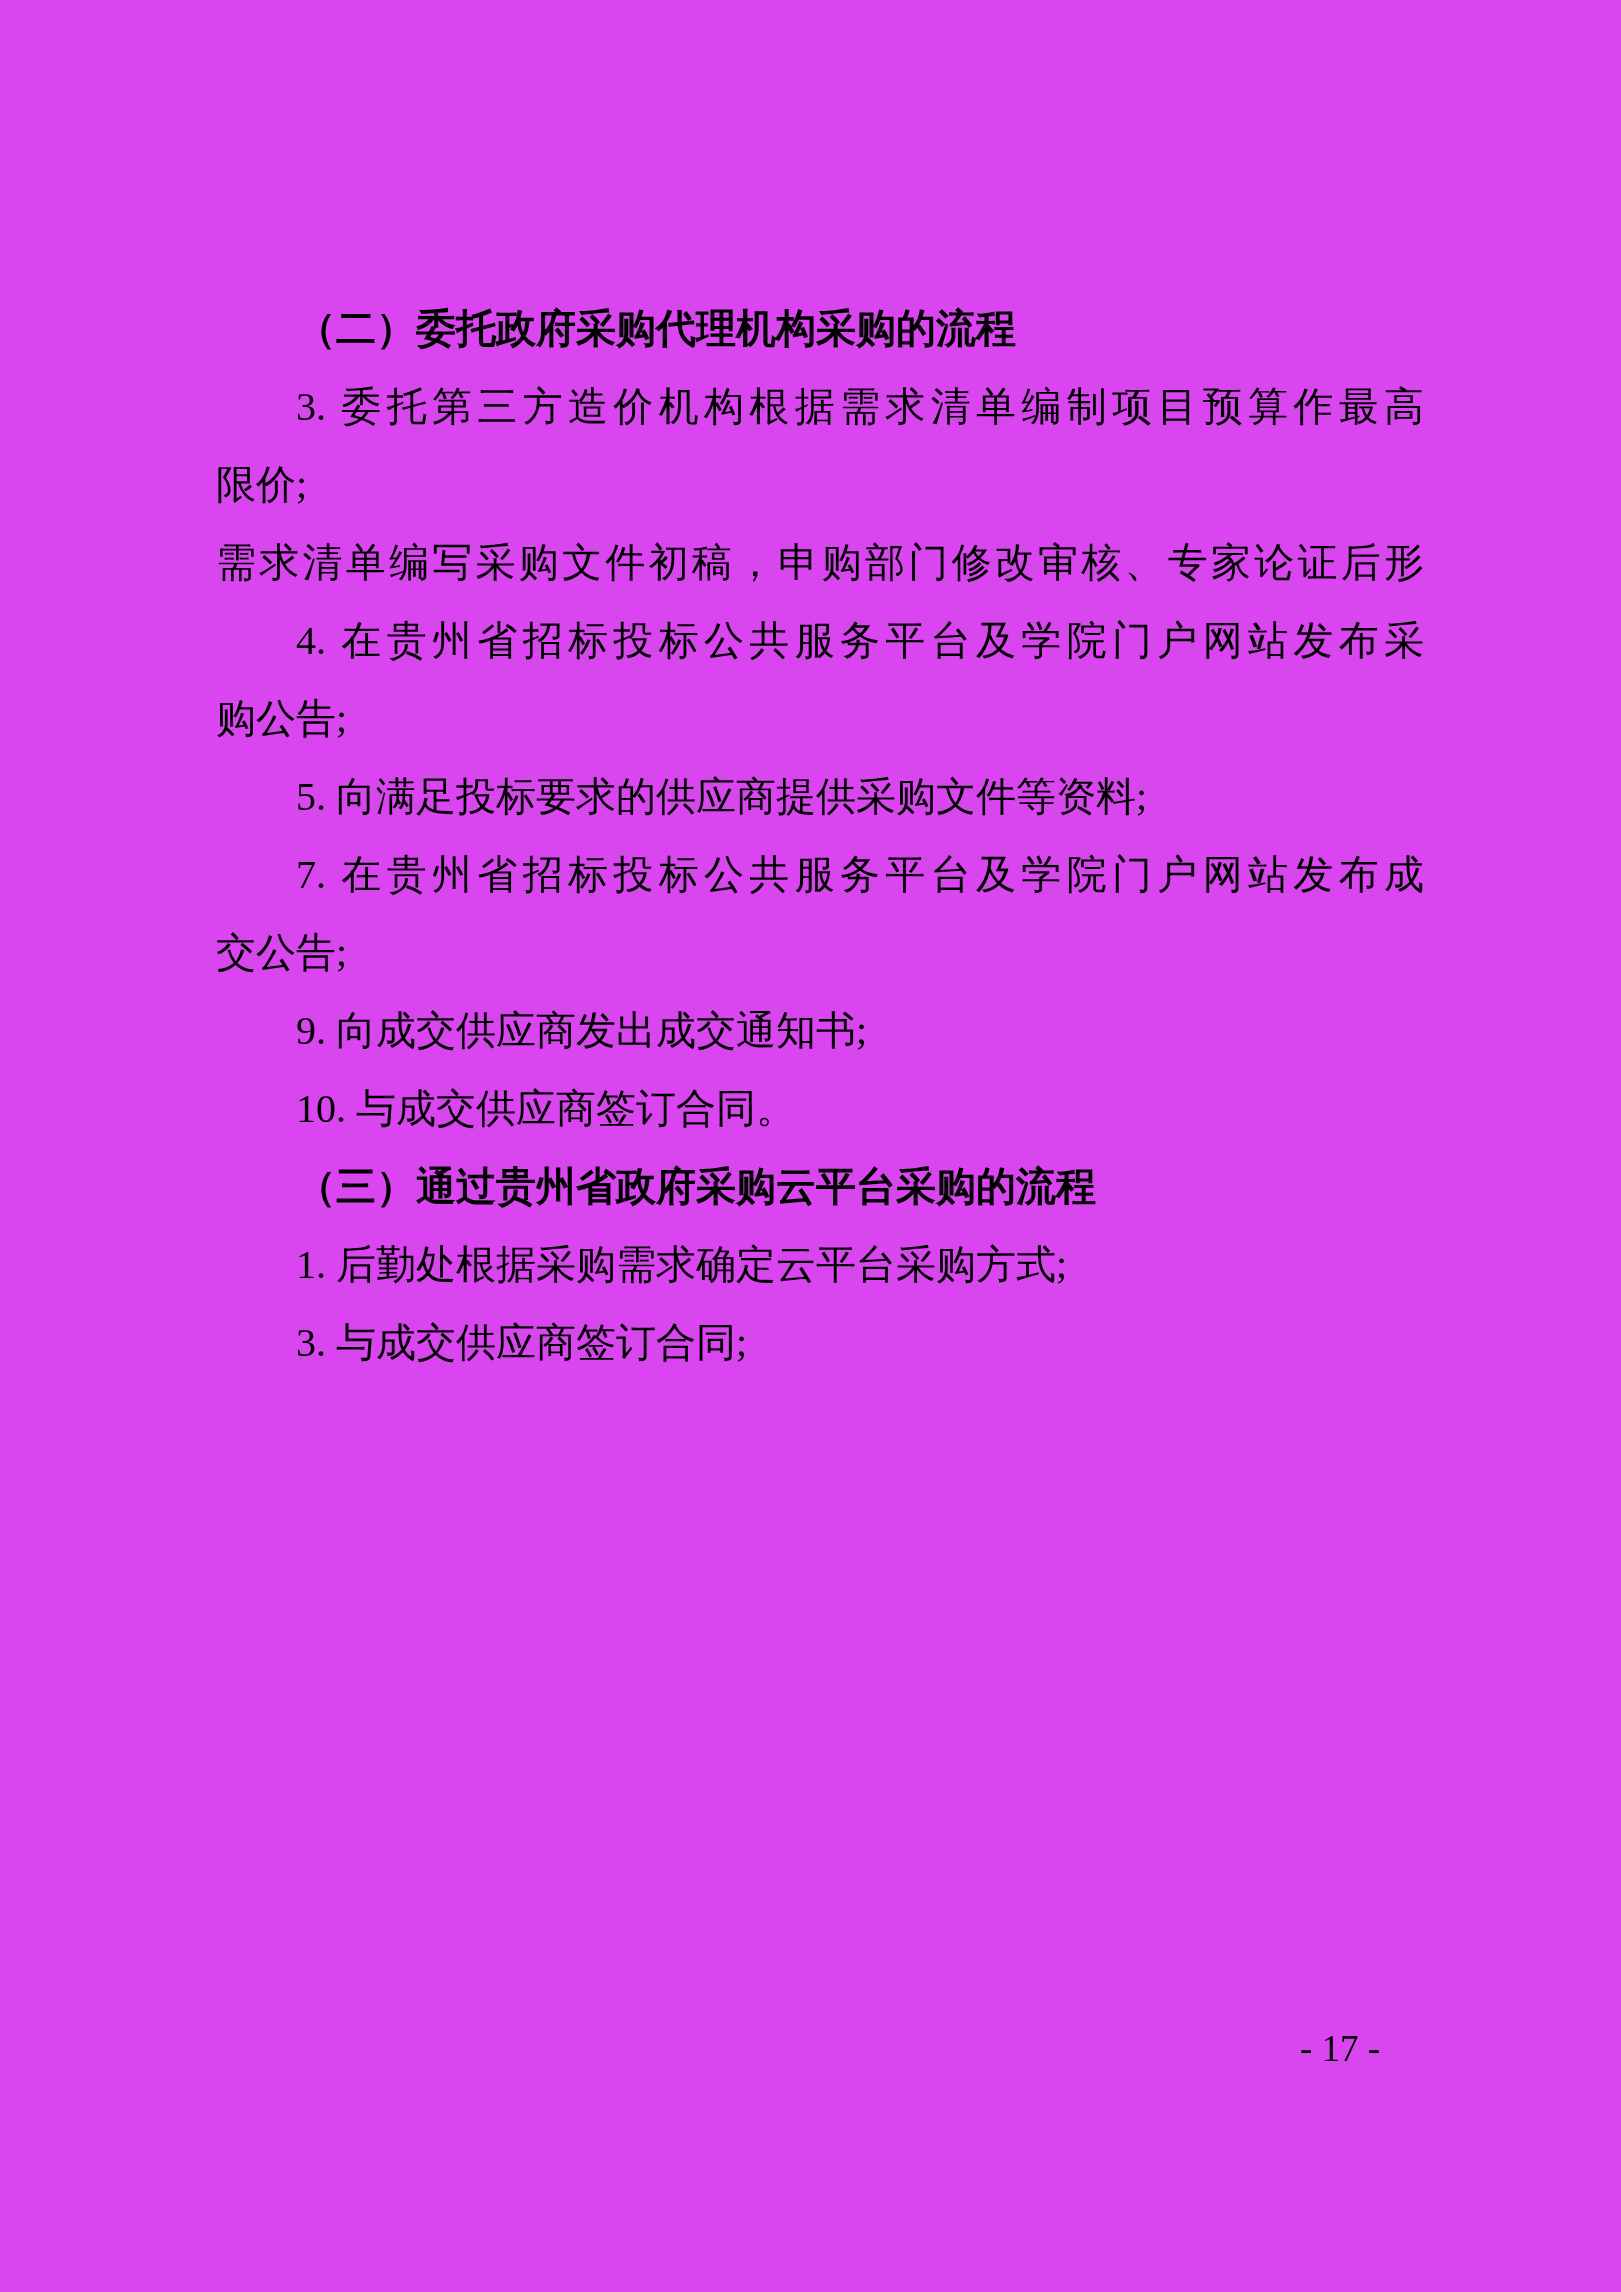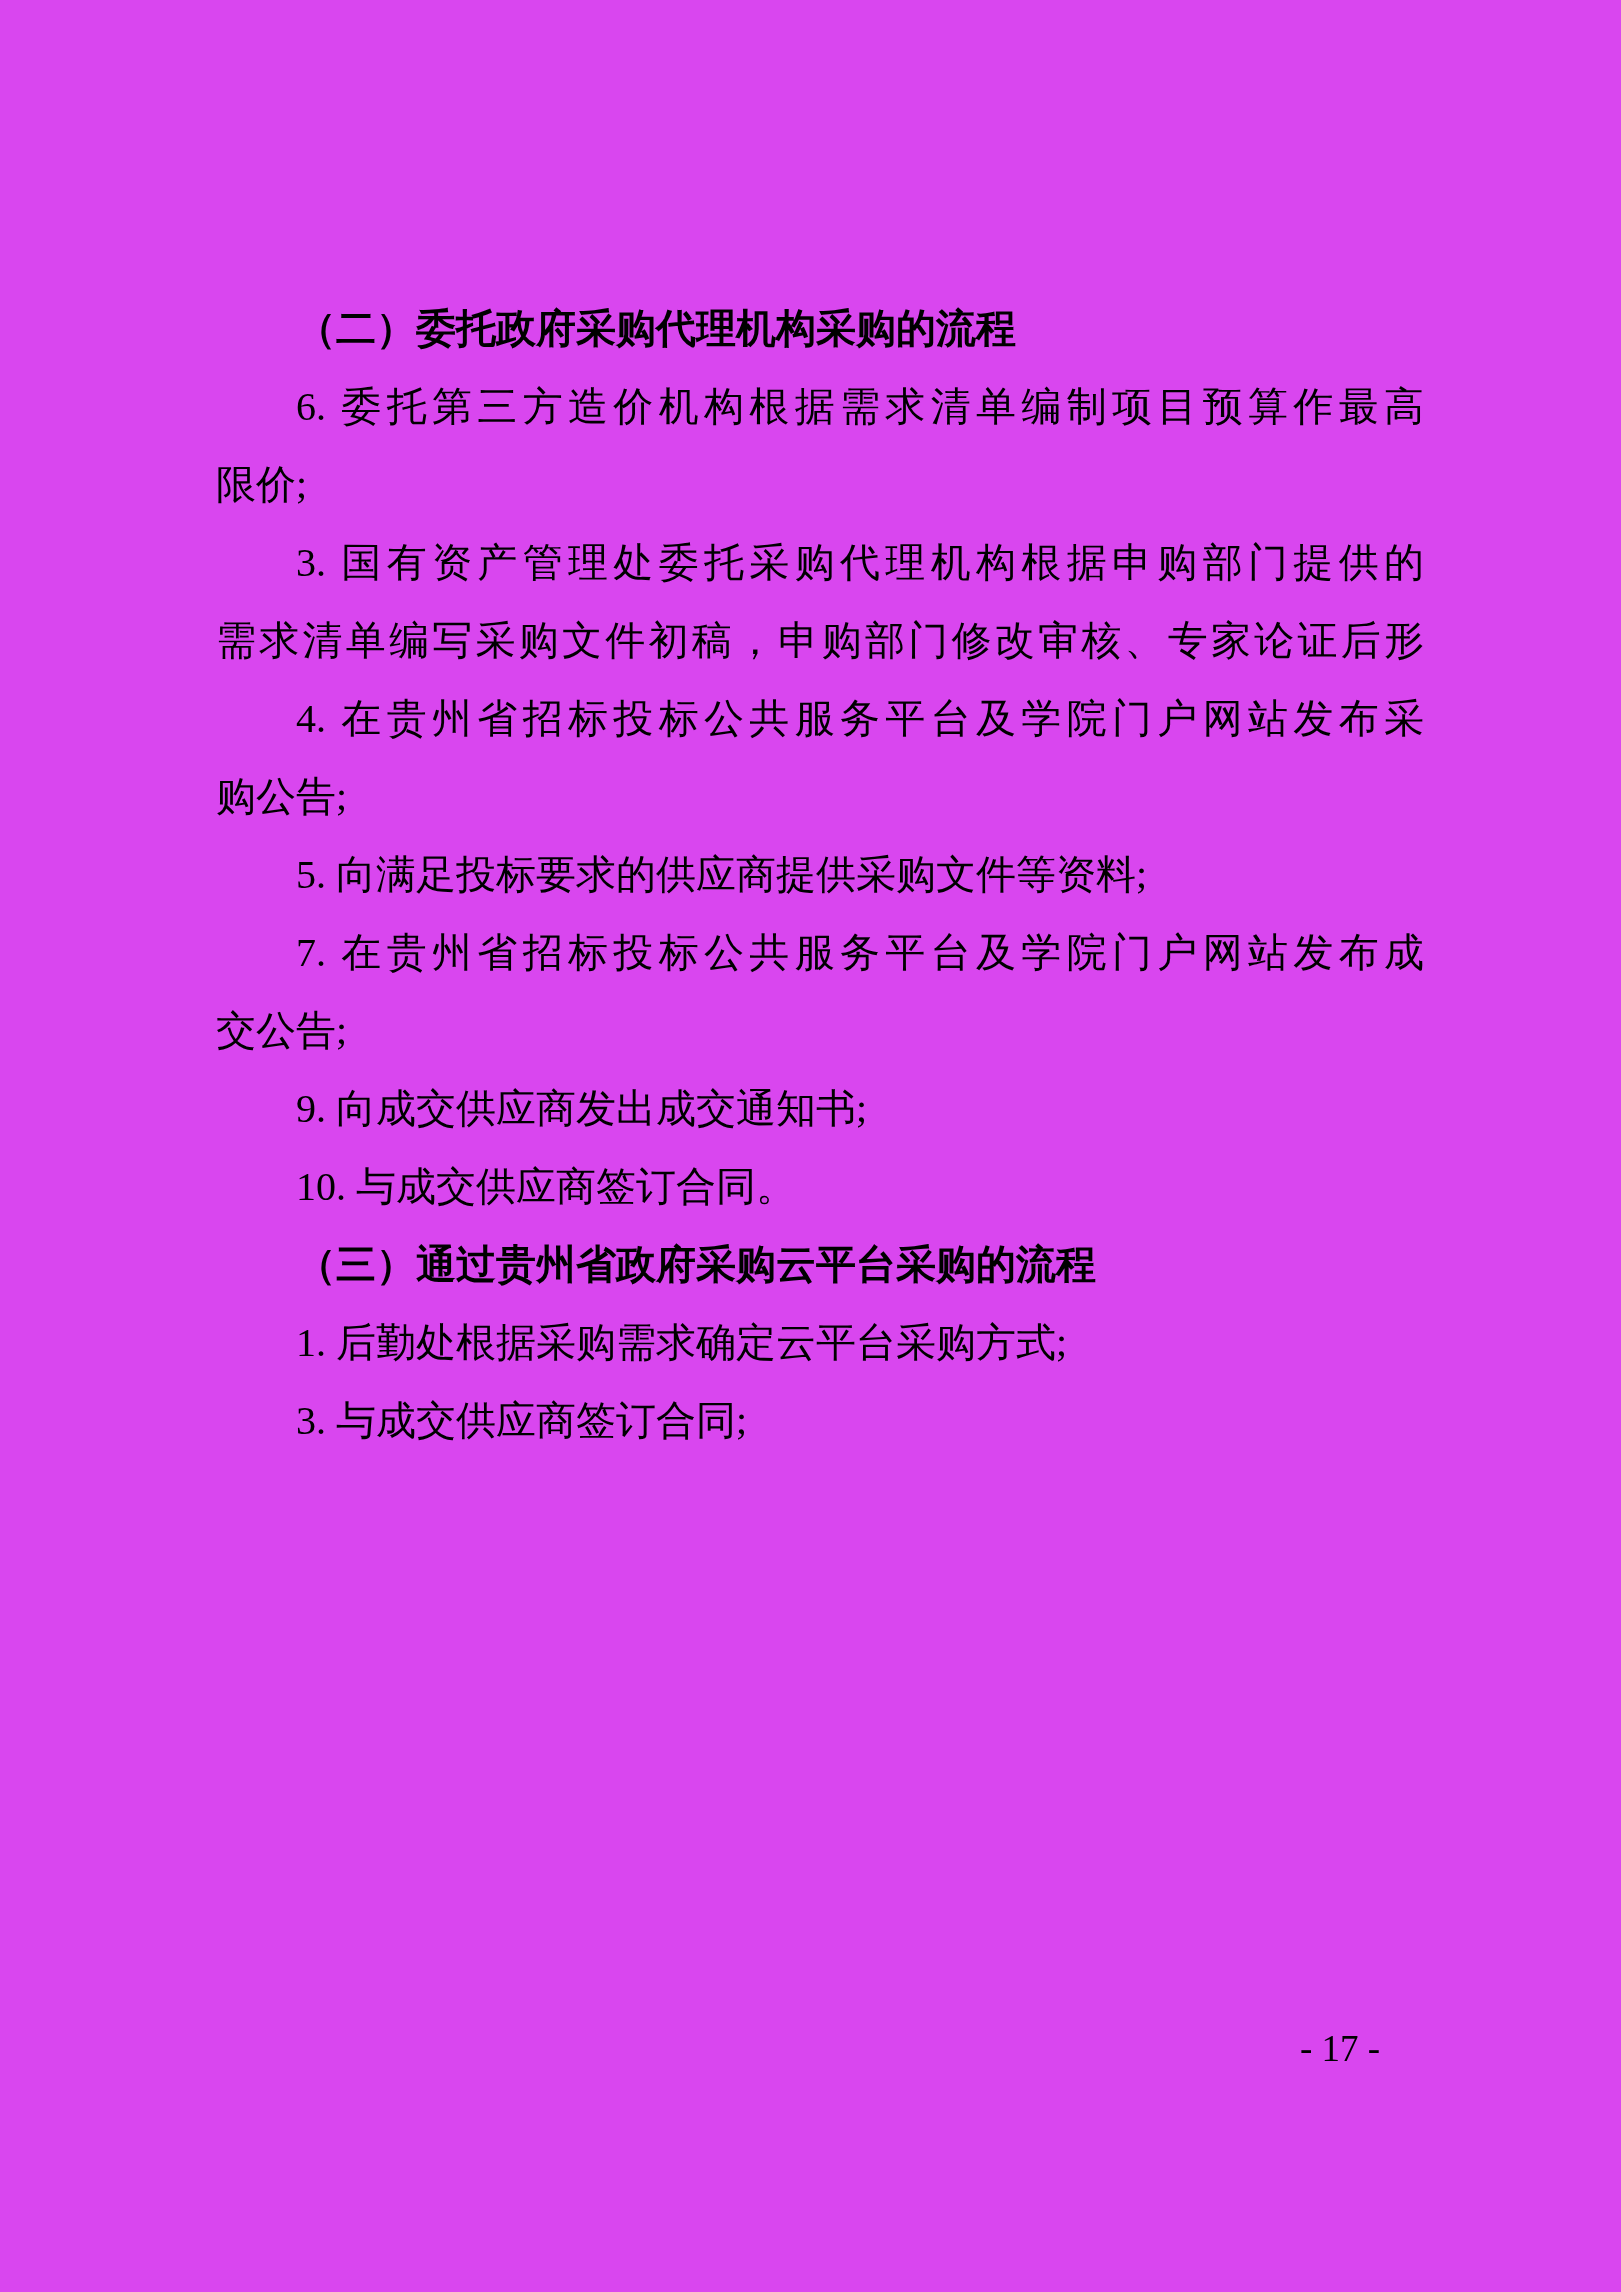--- a/index.html
+++ b/index.html
@@ -50,23 +50,22 @@
     color: #000000;
     white-space: pre;
   }
 </style>
 </head>
 <body>
 
 <div class="page">
   <div class="text-block">
     <div class="line indent heading">（二）委托政府采购代理机构采购的流程</div>
-    <div class="line indent fill">6. 委托第三方造价机构根据需求清单编制项目预算作最高</div>
+    <div class="line indent fill">3. 委托第三方造价机构根据需求清单编制项目预算作最高</div>
     <div class="line">限价;</div>
-    <div class="line indent fill">3. 国有资产管理处委托采购代理机构根据申购部门提供的</div>
     <div class="line fill">需求清单编写采购文件初稿，申购部门修改审核、专家论证后形</div>
     <div class="line indent fill">4. 在贵州省招标投标公共服务平台及学院门户网站发布采</div>
     <div class="line">购公告;</div>
     <div class="line indent">5. 向满足投标要求的供应商提供采购文件等资料;</div>
     <div class="line indent fill">7. 在贵州省招标投标公共服务平台及学院门户网站发布成</div>
     <div class="line">交公告;</div>
     <div class="line indent">9. 向成交供应商发出成交通知书;</div>
     <div class="line indent">10. 与成交供应商签订合同。</div>
     <div class="line indent heading">（三）通过贵州省政府采购云平台采购的流程</div>
     <div class="line indent">1. 后勤处根据采购需求确定云平台采购方式;</div>

